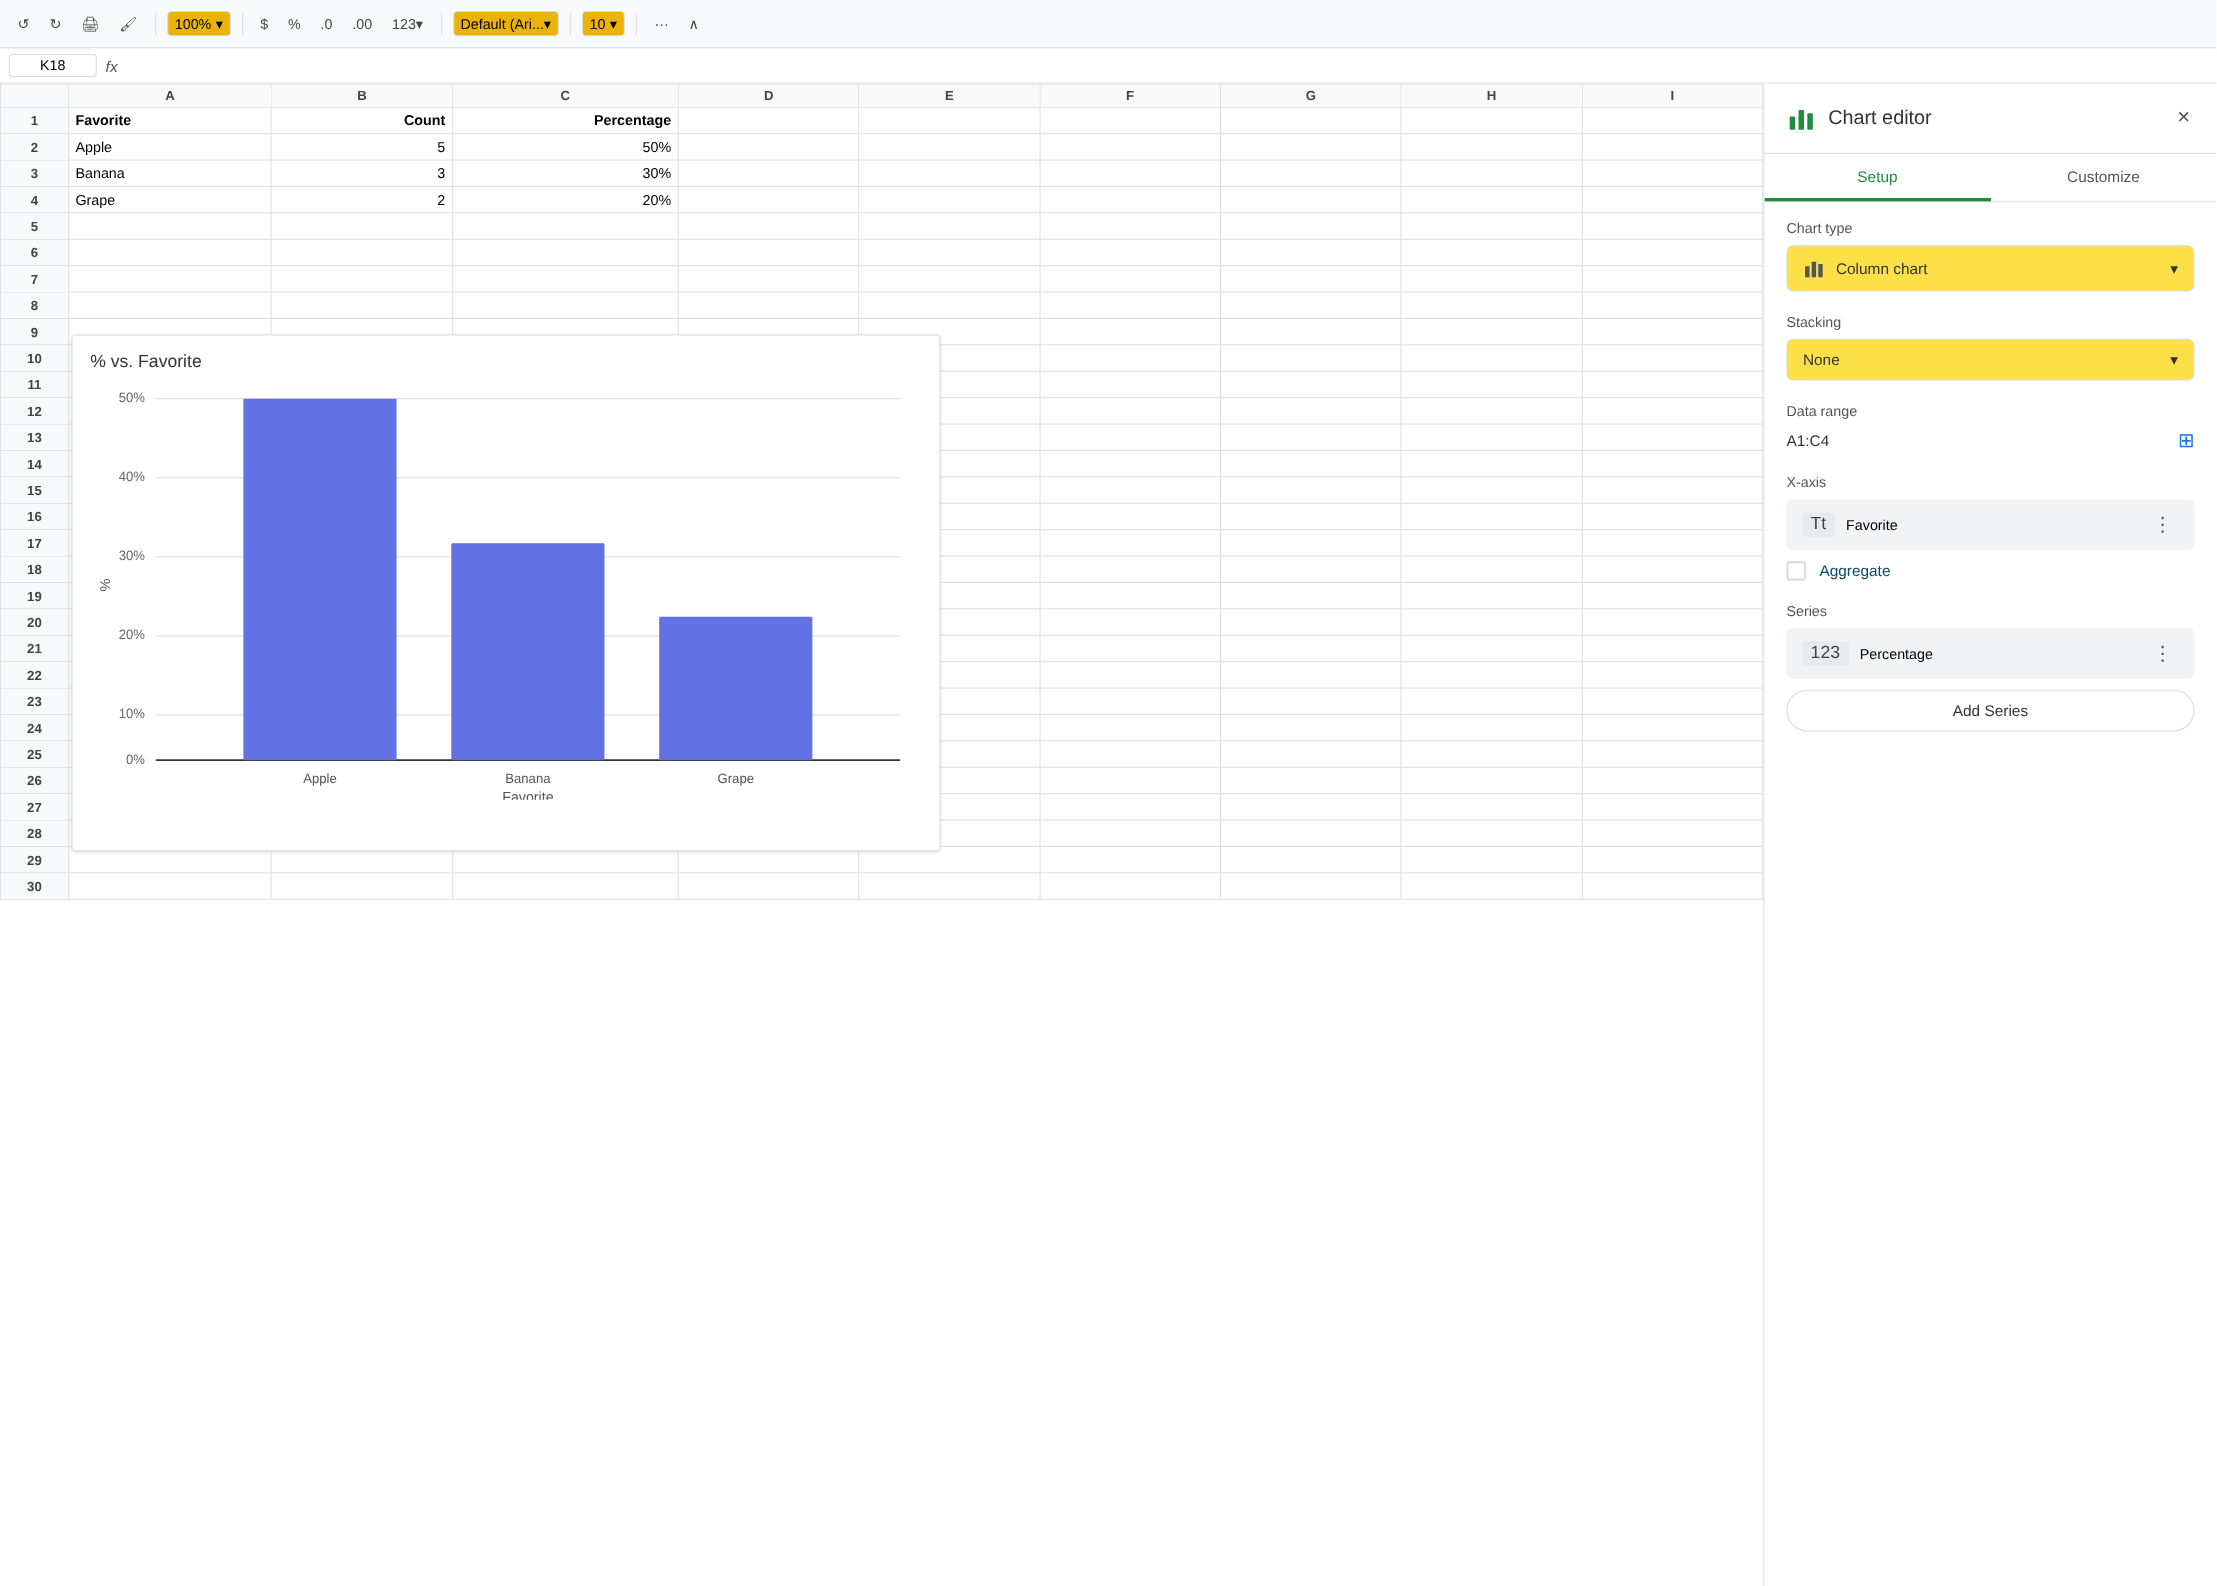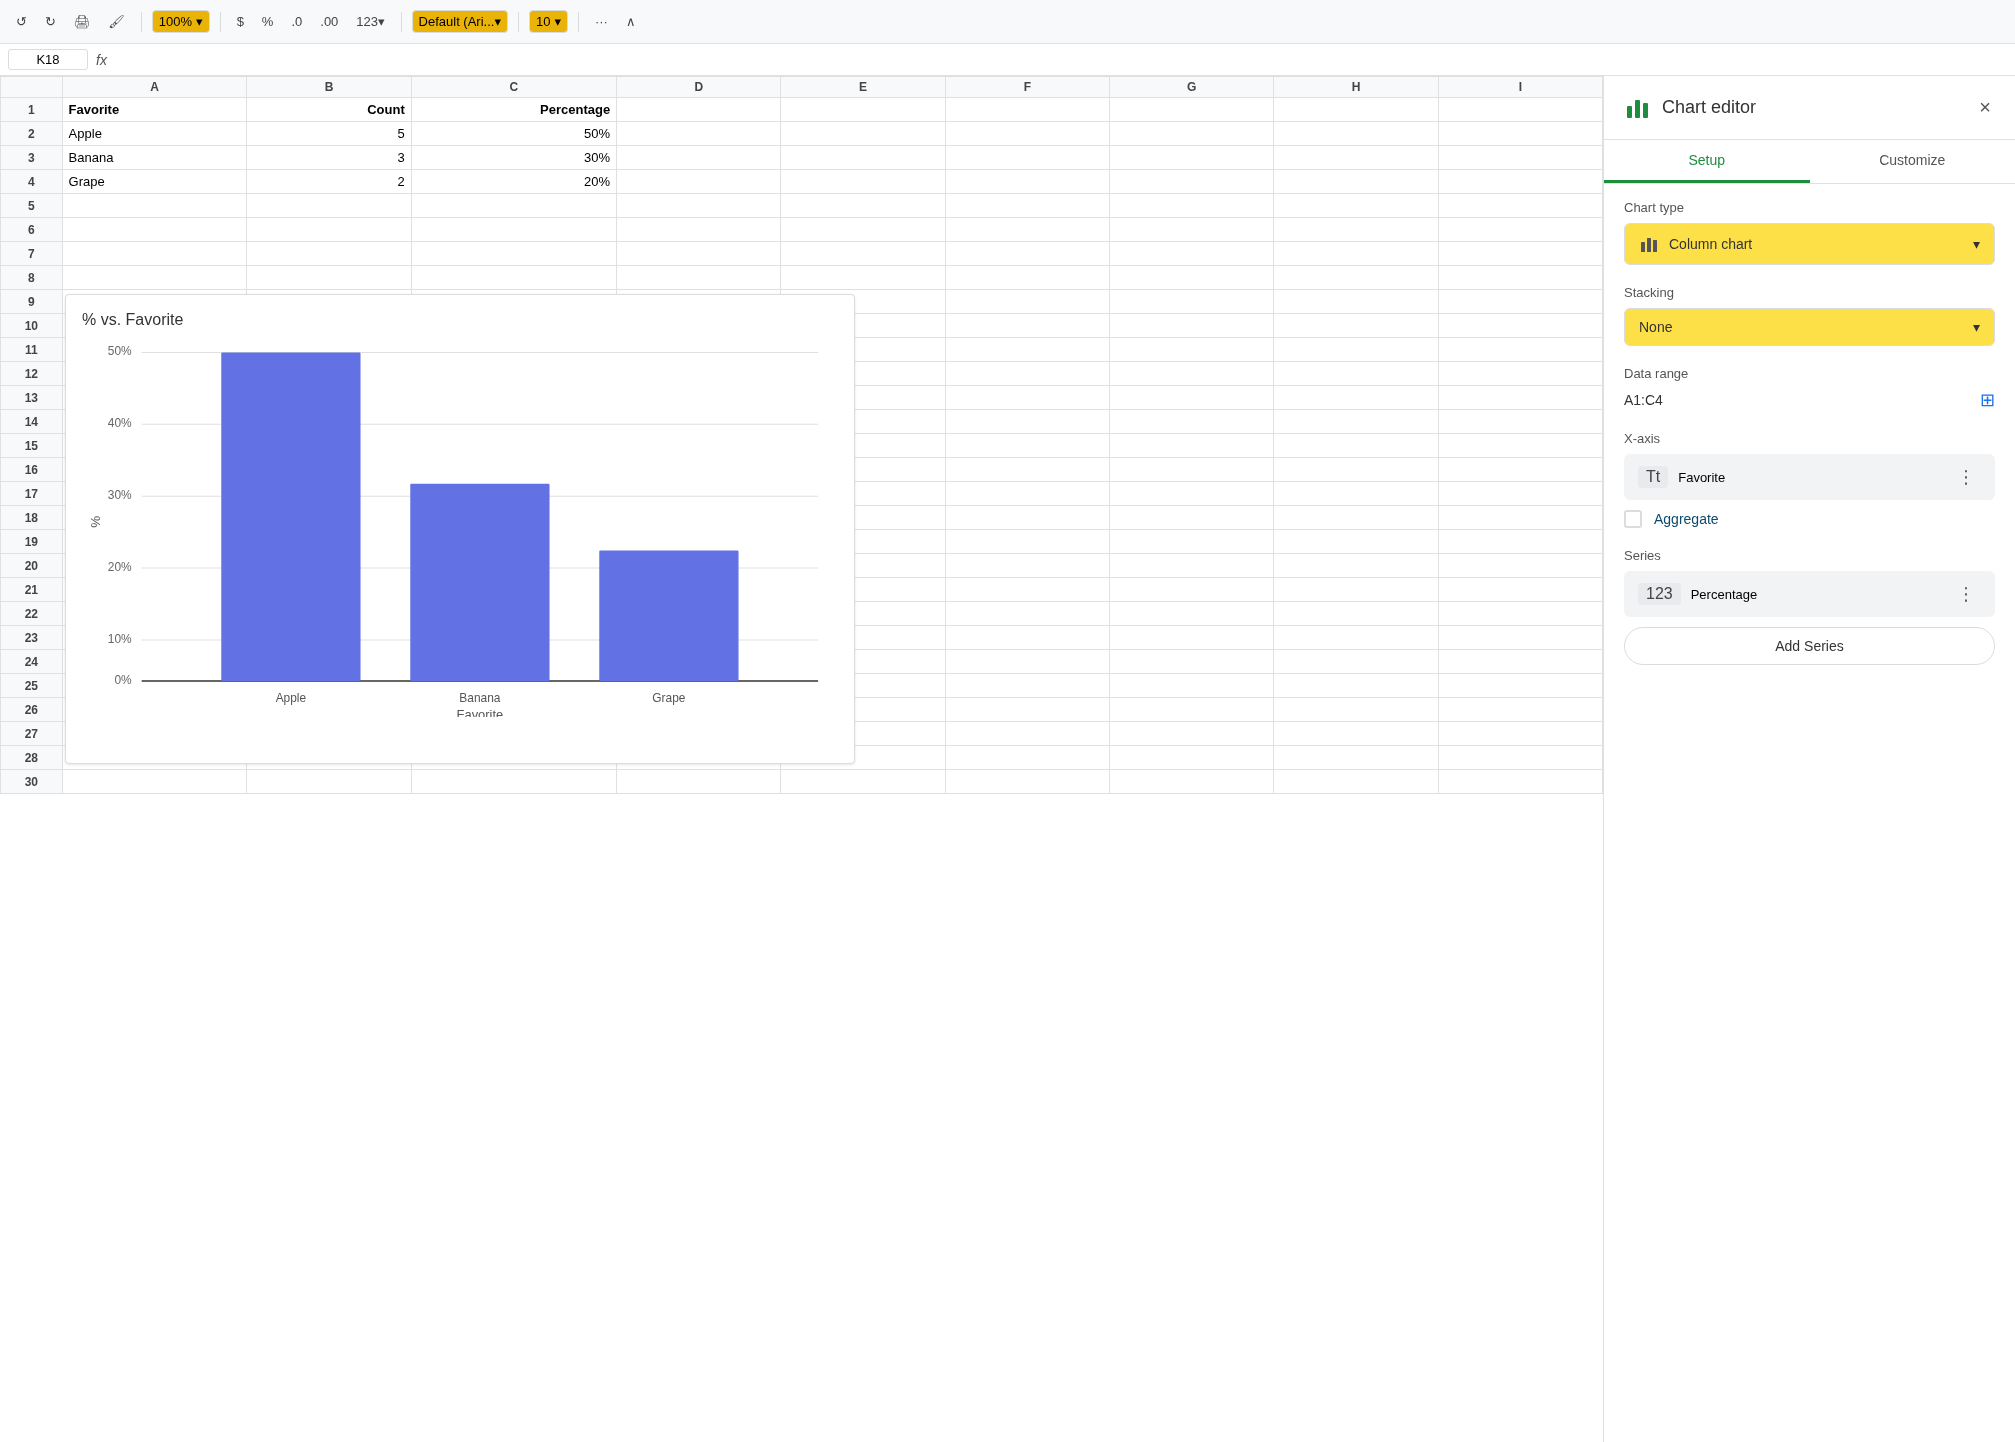--- a/index.html
+++ b/index.html
@@ -54,21 +54,21 @@
       border: 1px solid #e0e0e0; padding: 2px 6px;
       min-width: 80px; height: 24px; white-space: nowrap; overflow: hidden;
       font-size: 13px; vertical-align: middle;
     }
     .cell.bold { font-weight: bold; }
     .cell.right { text-align: right; }
 
     
     .chart-container {
       position: absolute;
-      top: 218px; left: 65px;
+      top: 228px; left: 65px;
       width: 790px; height: 470px;
       background: #fff;
       border: 1px solid #dadce0;
       border-radius: 4px;
       padding: 16px;
       box-shadow: 0 1px 3px rgba(0,0,0,0.1);
     }
     .chart-title { font-size: 16px; color: #333; margin-bottom: 8px; }
 
     
@@ -550,20 +550,32 @@
             <td class="cell right"></td>
             <td class="cell right"></td>
             <td class="cell"></td>
             <td class="cell"></td>
             <td class="cell"></td>
             <td class="cell"></td>
             <td class="cell"></td>
             <td class="cell"></td>
           </tr>
           <tr>
+            <th class="row-header">29</th>
+            <td class="cell"></td>
+            <td class="cell right"></td>
+            <td class="cell right"></td>
+            <td class="cell"></td>
+            <td class="cell"></td>
+            <td class="cell"></td>
+            <td class="cell"></td>
+            <td class="cell"></td>
+            <td class="cell"></td>
+          </tr>
+          <tr>
             <th class="row-header">30</th>
             <td class="cell"></td>
             <td class="cell right"></td>
             <td class="cell right"></td>
             <td class="cell"></td>
             <td class="cell"></td>
             <td class="cell"></td>
             <td class="cell"></td>
             <td class="cell"></td>
             <td class="cell"></td>

